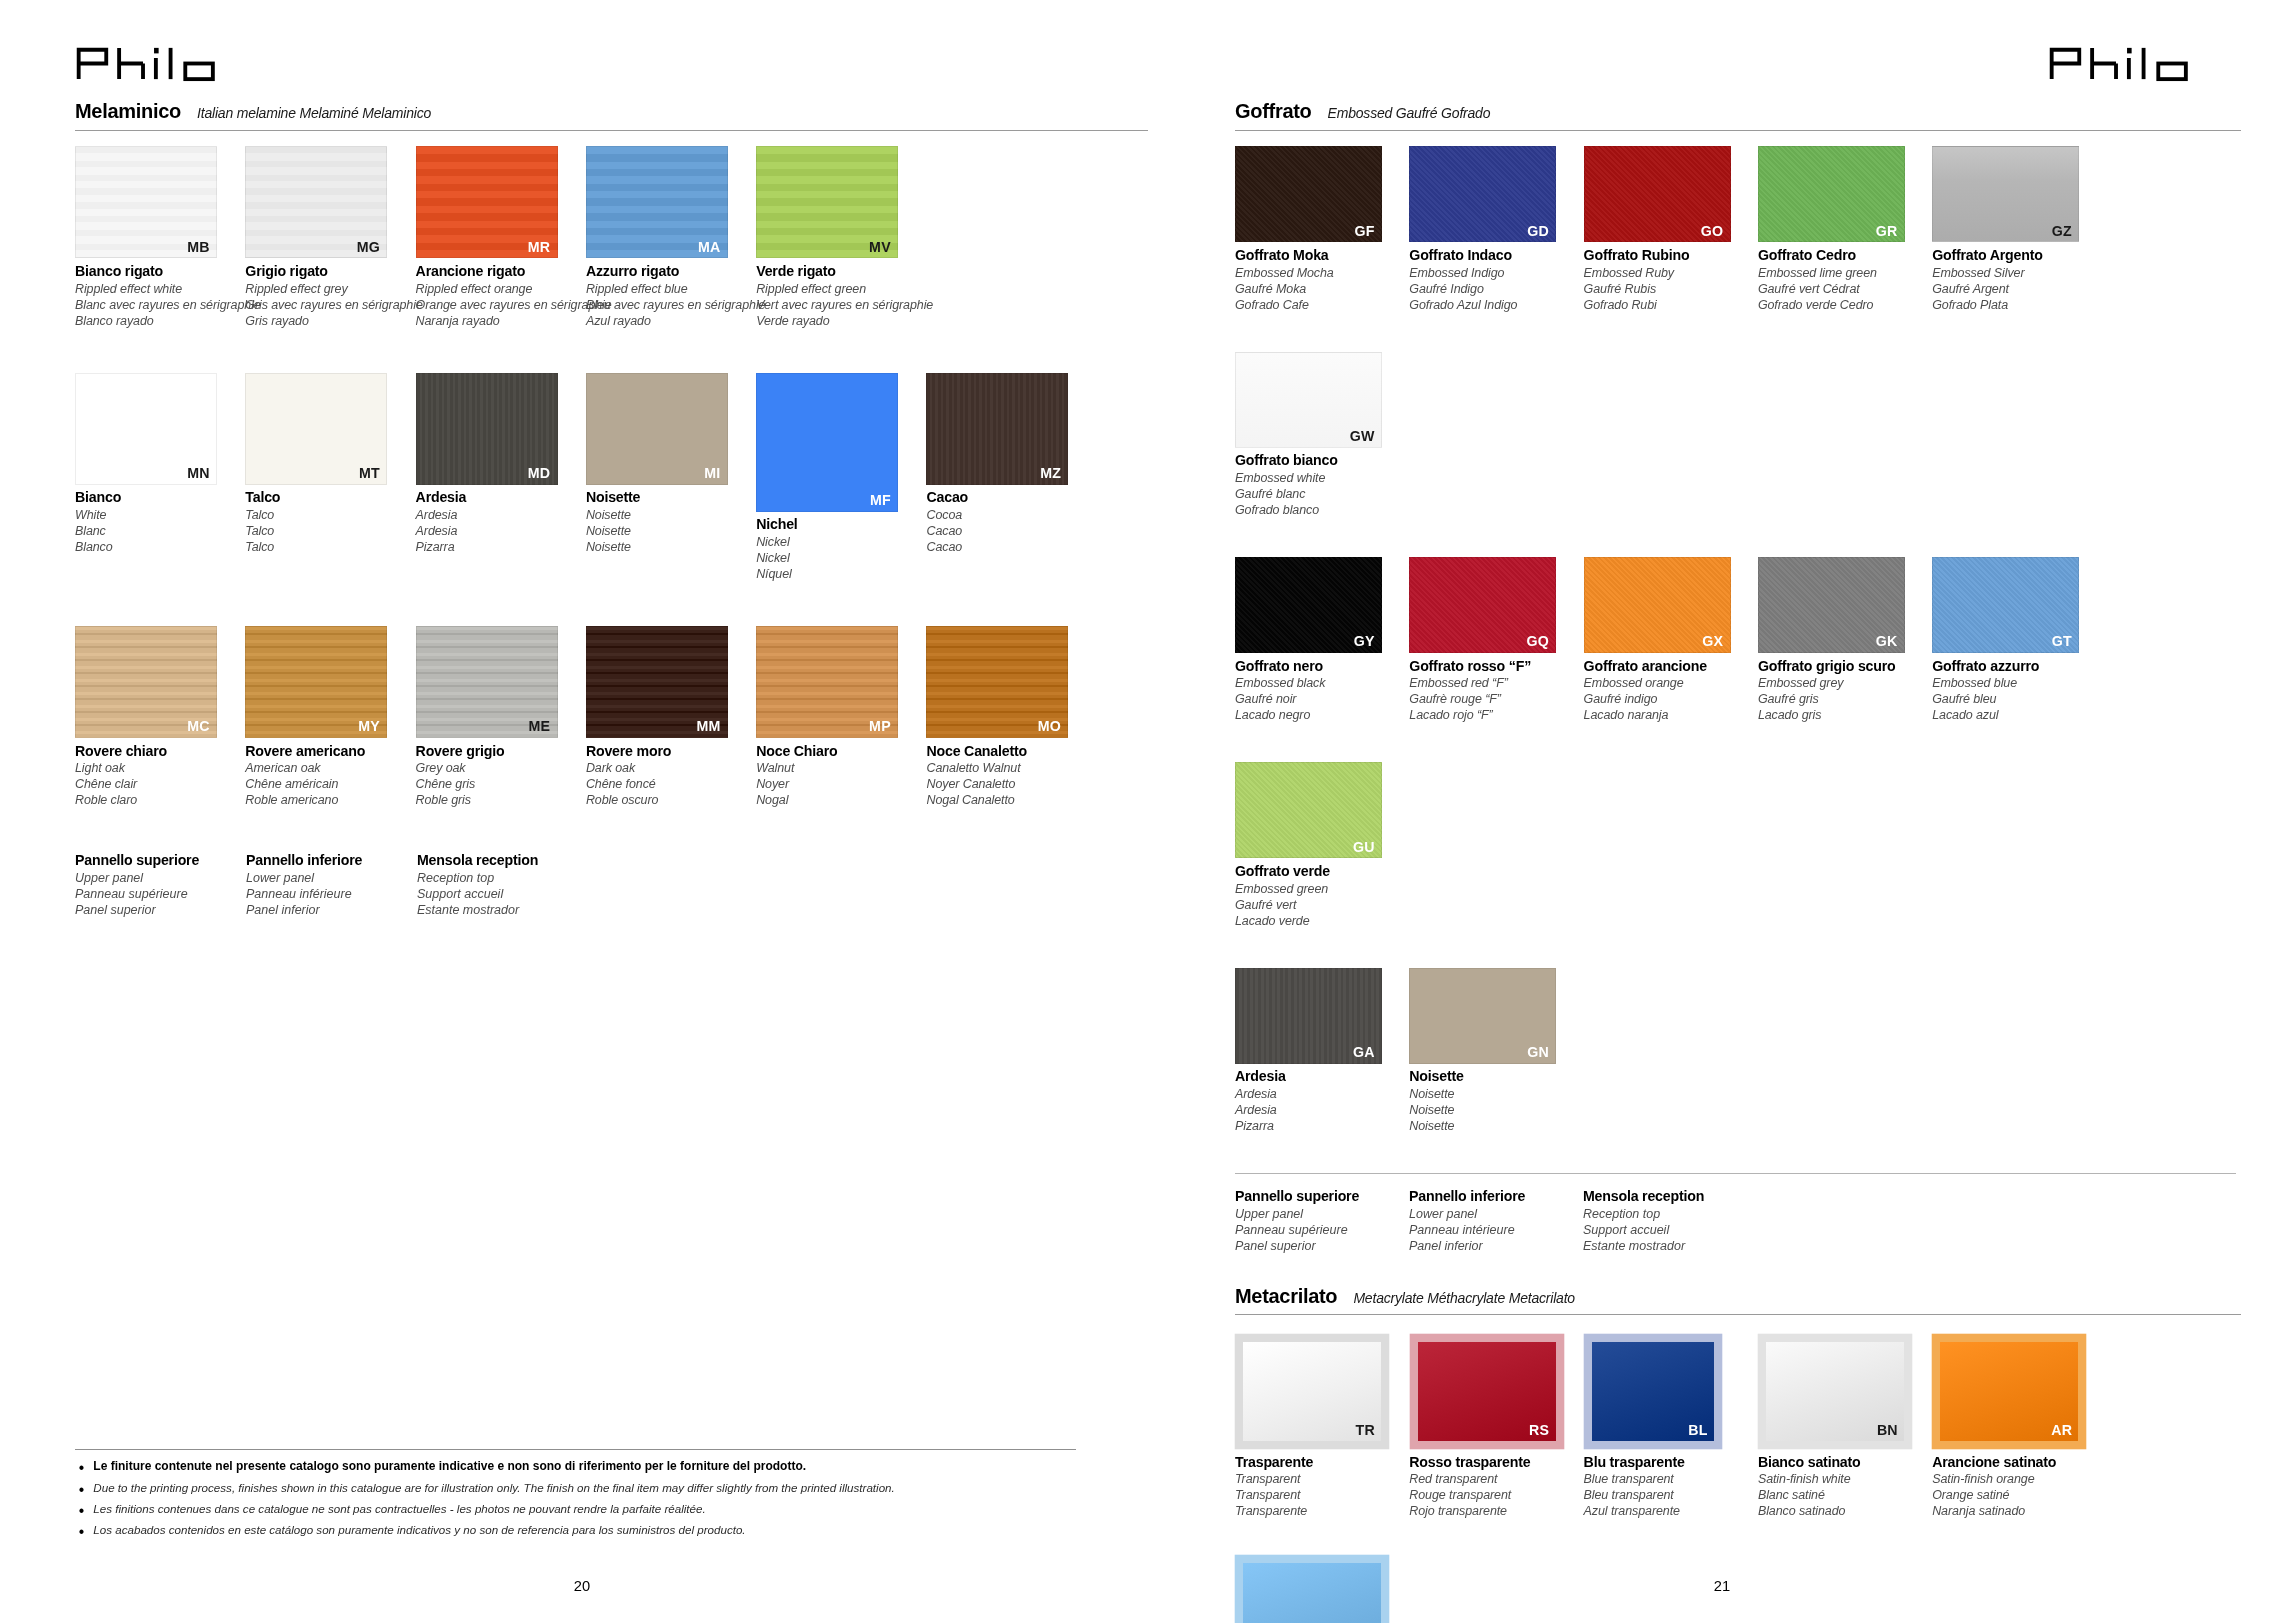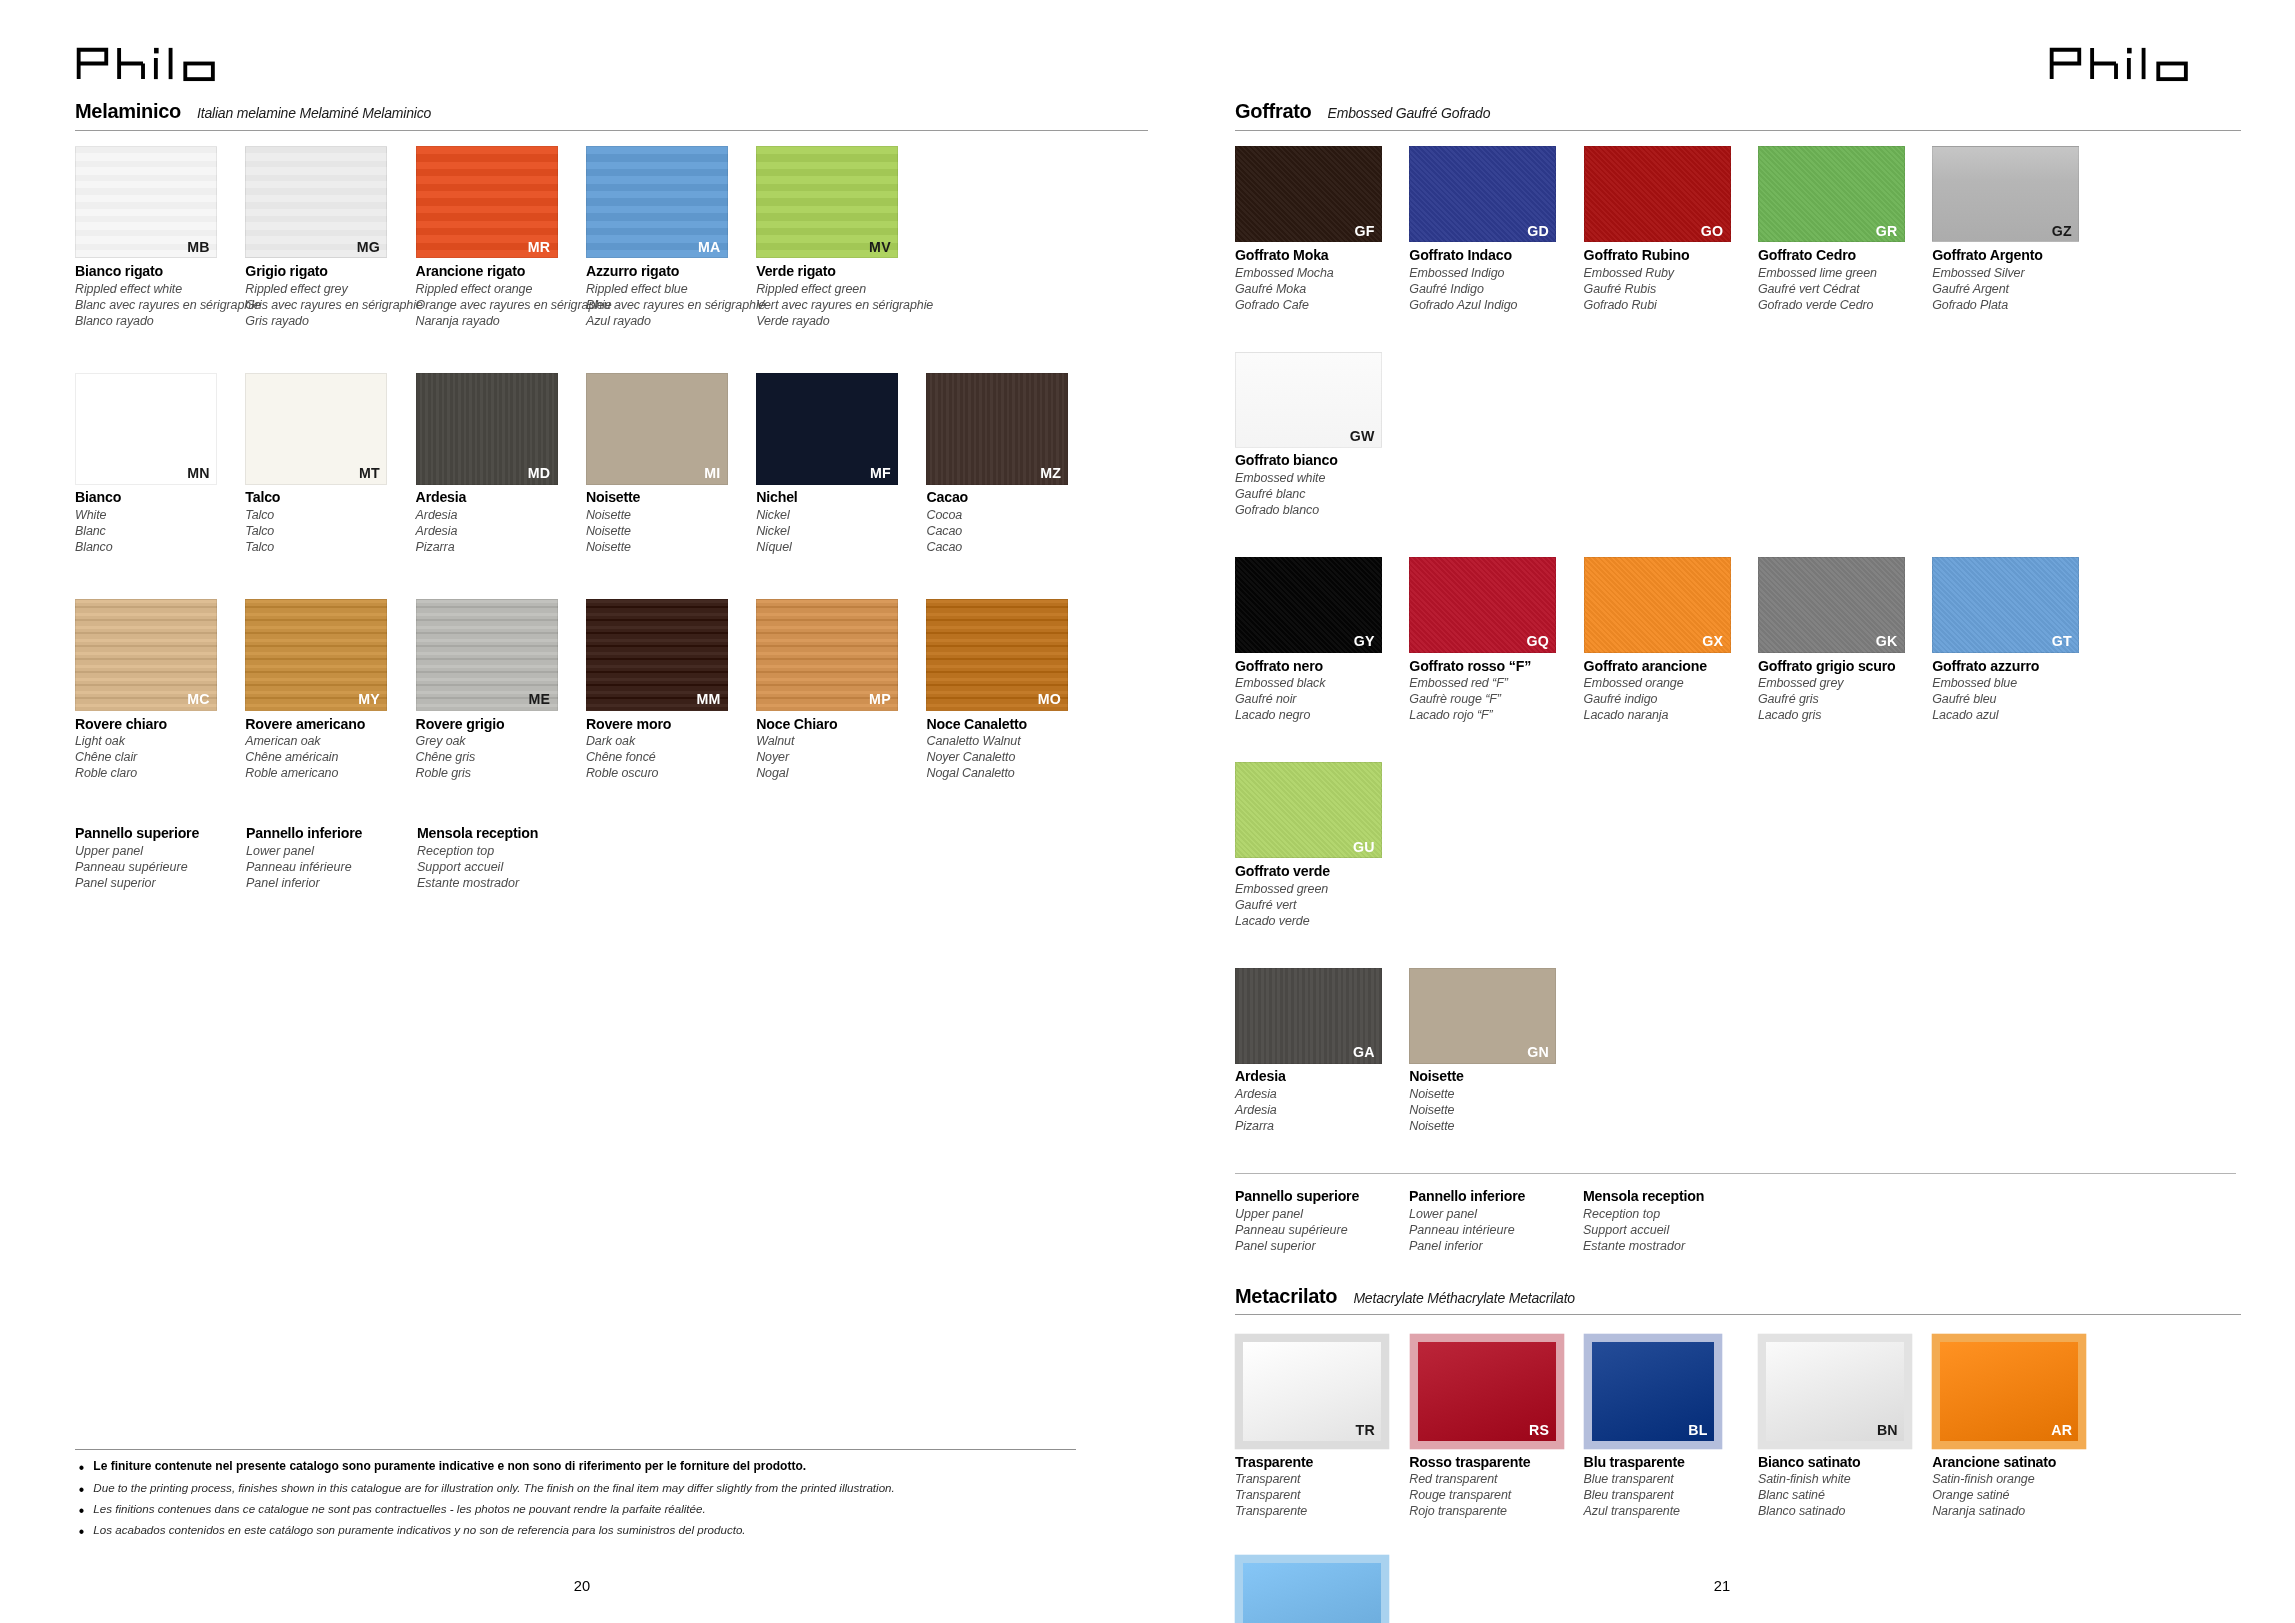--- a/index.html
+++ b/index.html
@@ -205,21 +205,21 @@
               <span class="code" style="color: rgb(255, 255, 255);">MI</span>
             </div>
             <div class="names">
               <div class="n-it">Noisette</div>
               <div class="n-tr">Noisette</div>
               <div class="n-tr">Noisette</div>
               <div class="n-tr">Noisette</div>
             </div>
           </div>
           <div class="cell" style="width: 163px; margin-right: 7.3px; margin-bottom: 44px;">
-            <div class="swatch" style="width: 142px; height: 112px; background: #0f172a;">
+            <div class="swatch" style="width: 142px; height: 139px; background: #3b82f6;">
               <span class="code" style="color: rgb(255, 255, 255);">MF</span>
             </div>
             <div class="names">
               <div class="n-it">Nichel</div>
               <div class="n-tr">Nickel</div>
               <div class="n-tr">Nickel</div>
               <div class="n-tr">Níquel</div>
             </div>
           </div>
           <div class="cell" style="width: 163px; margin-right: 7.3px; margin-bottom: 44px;">

